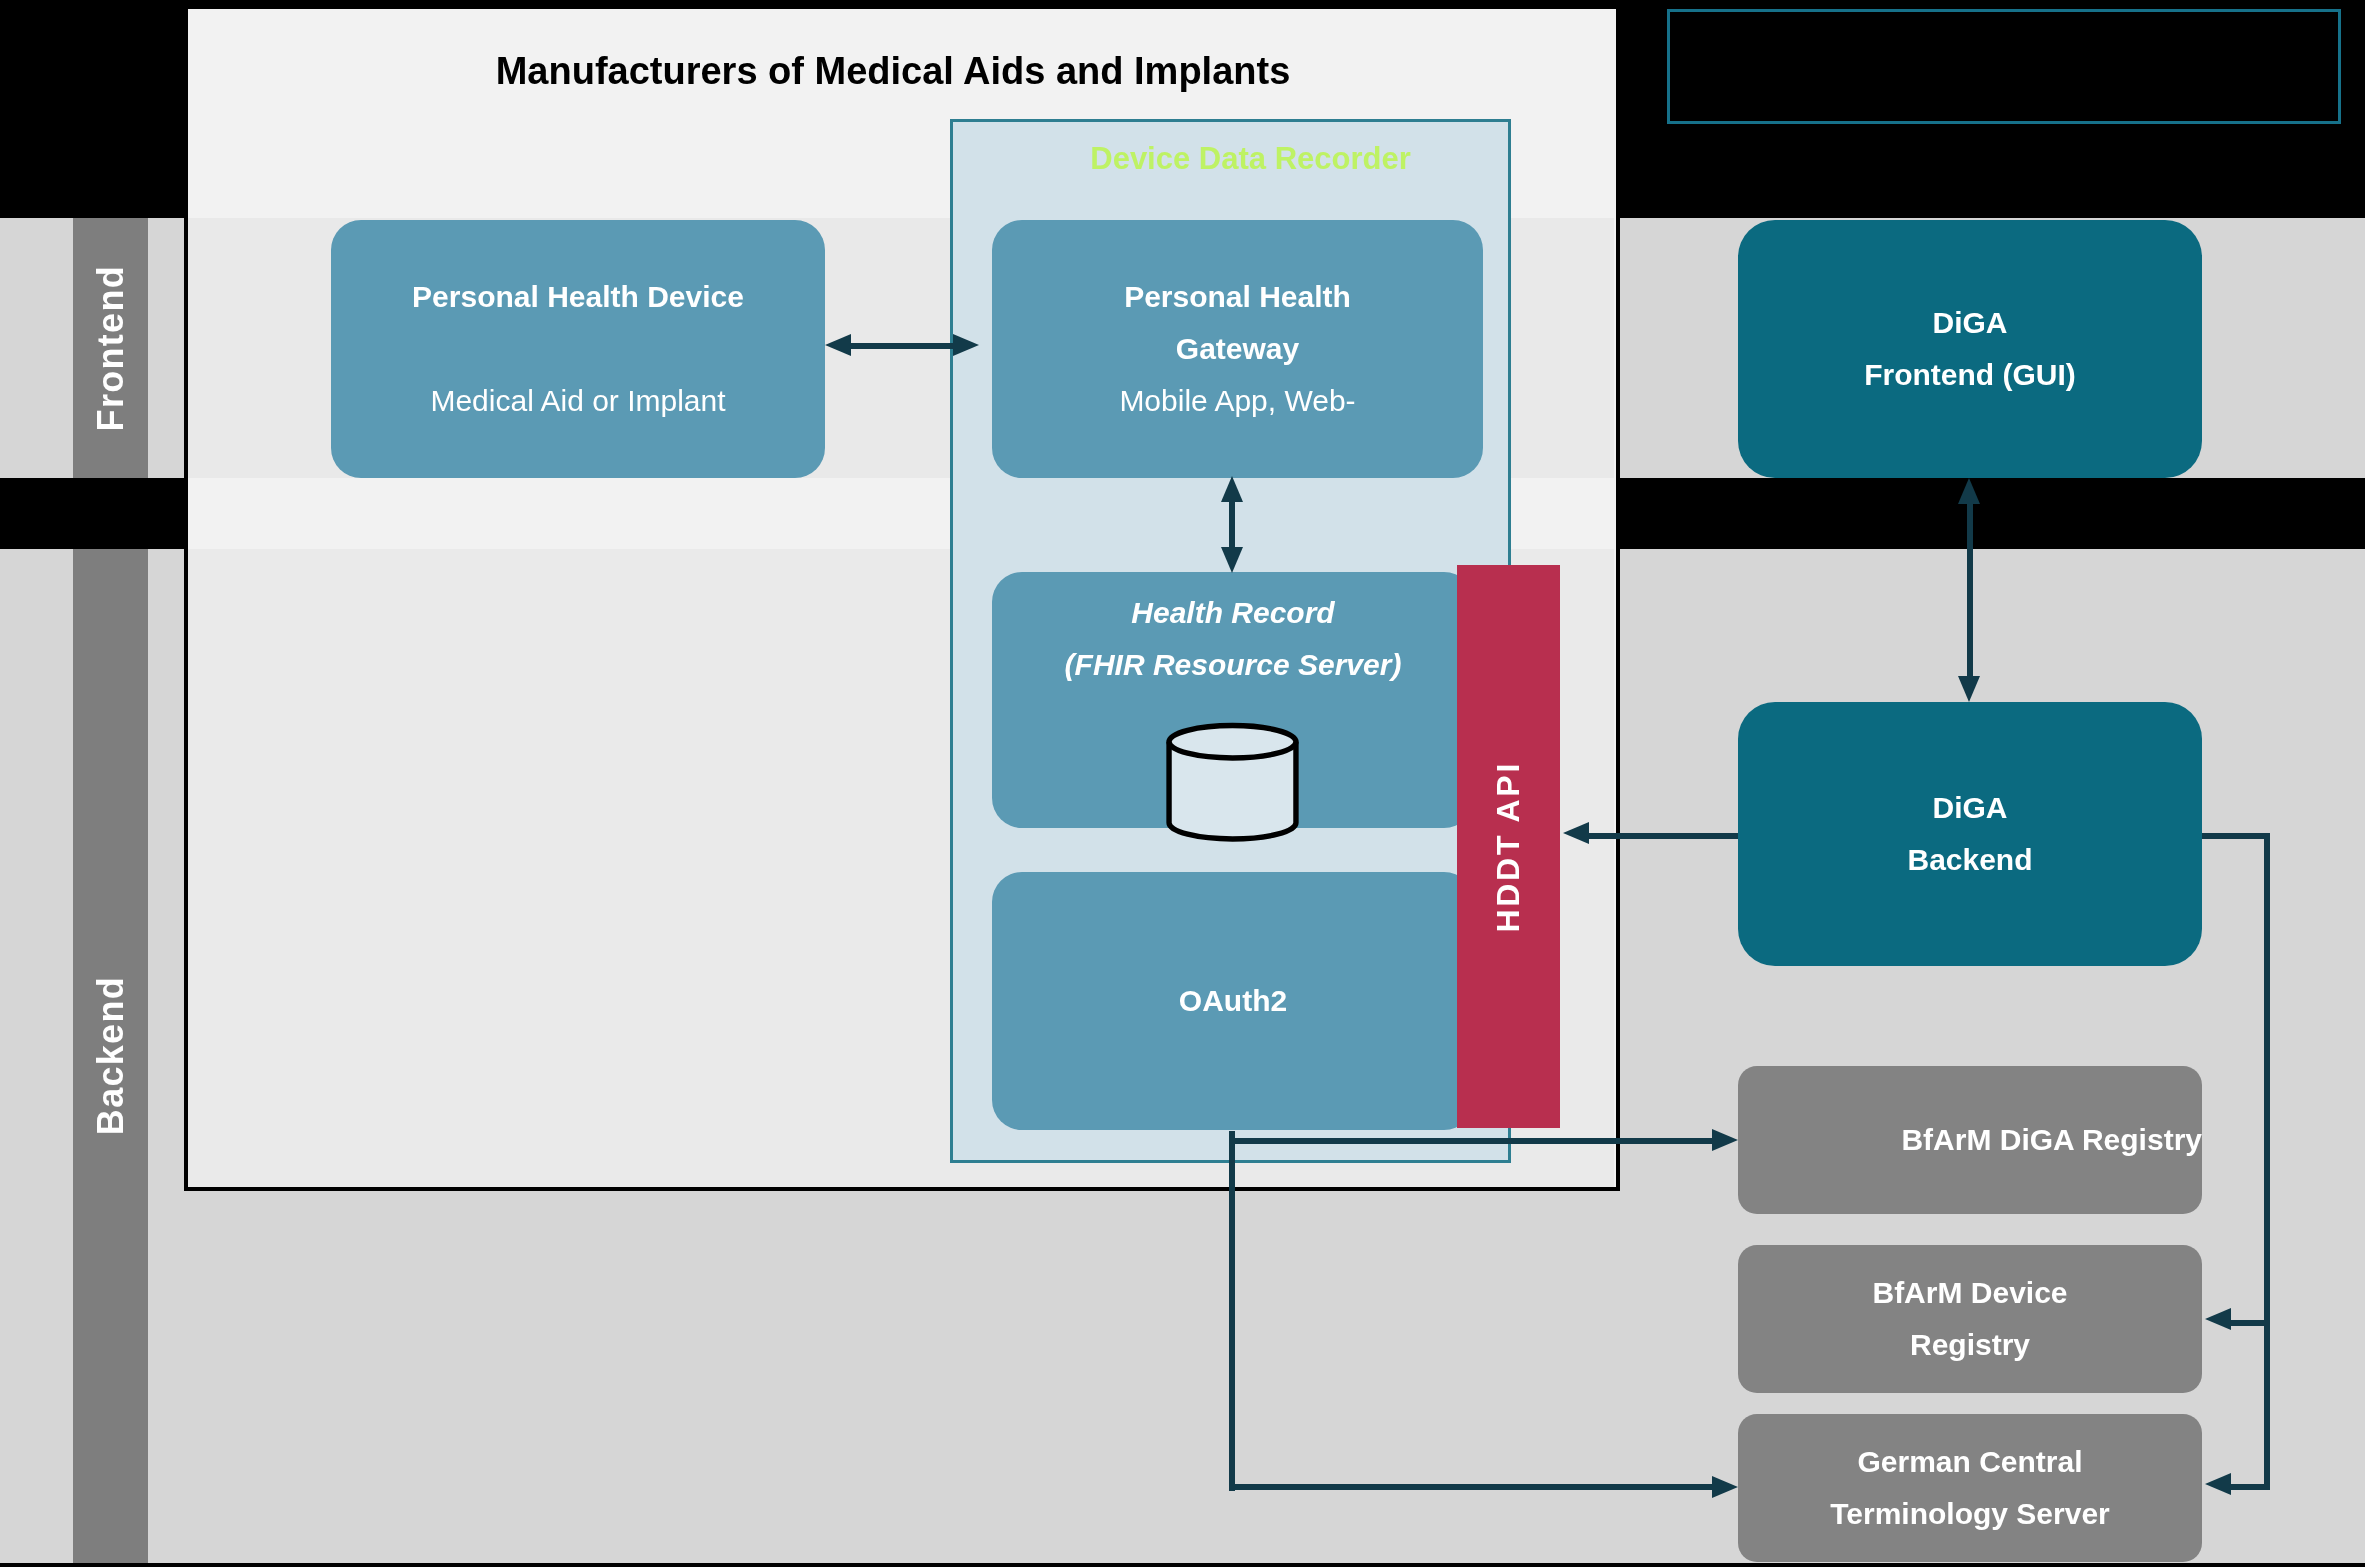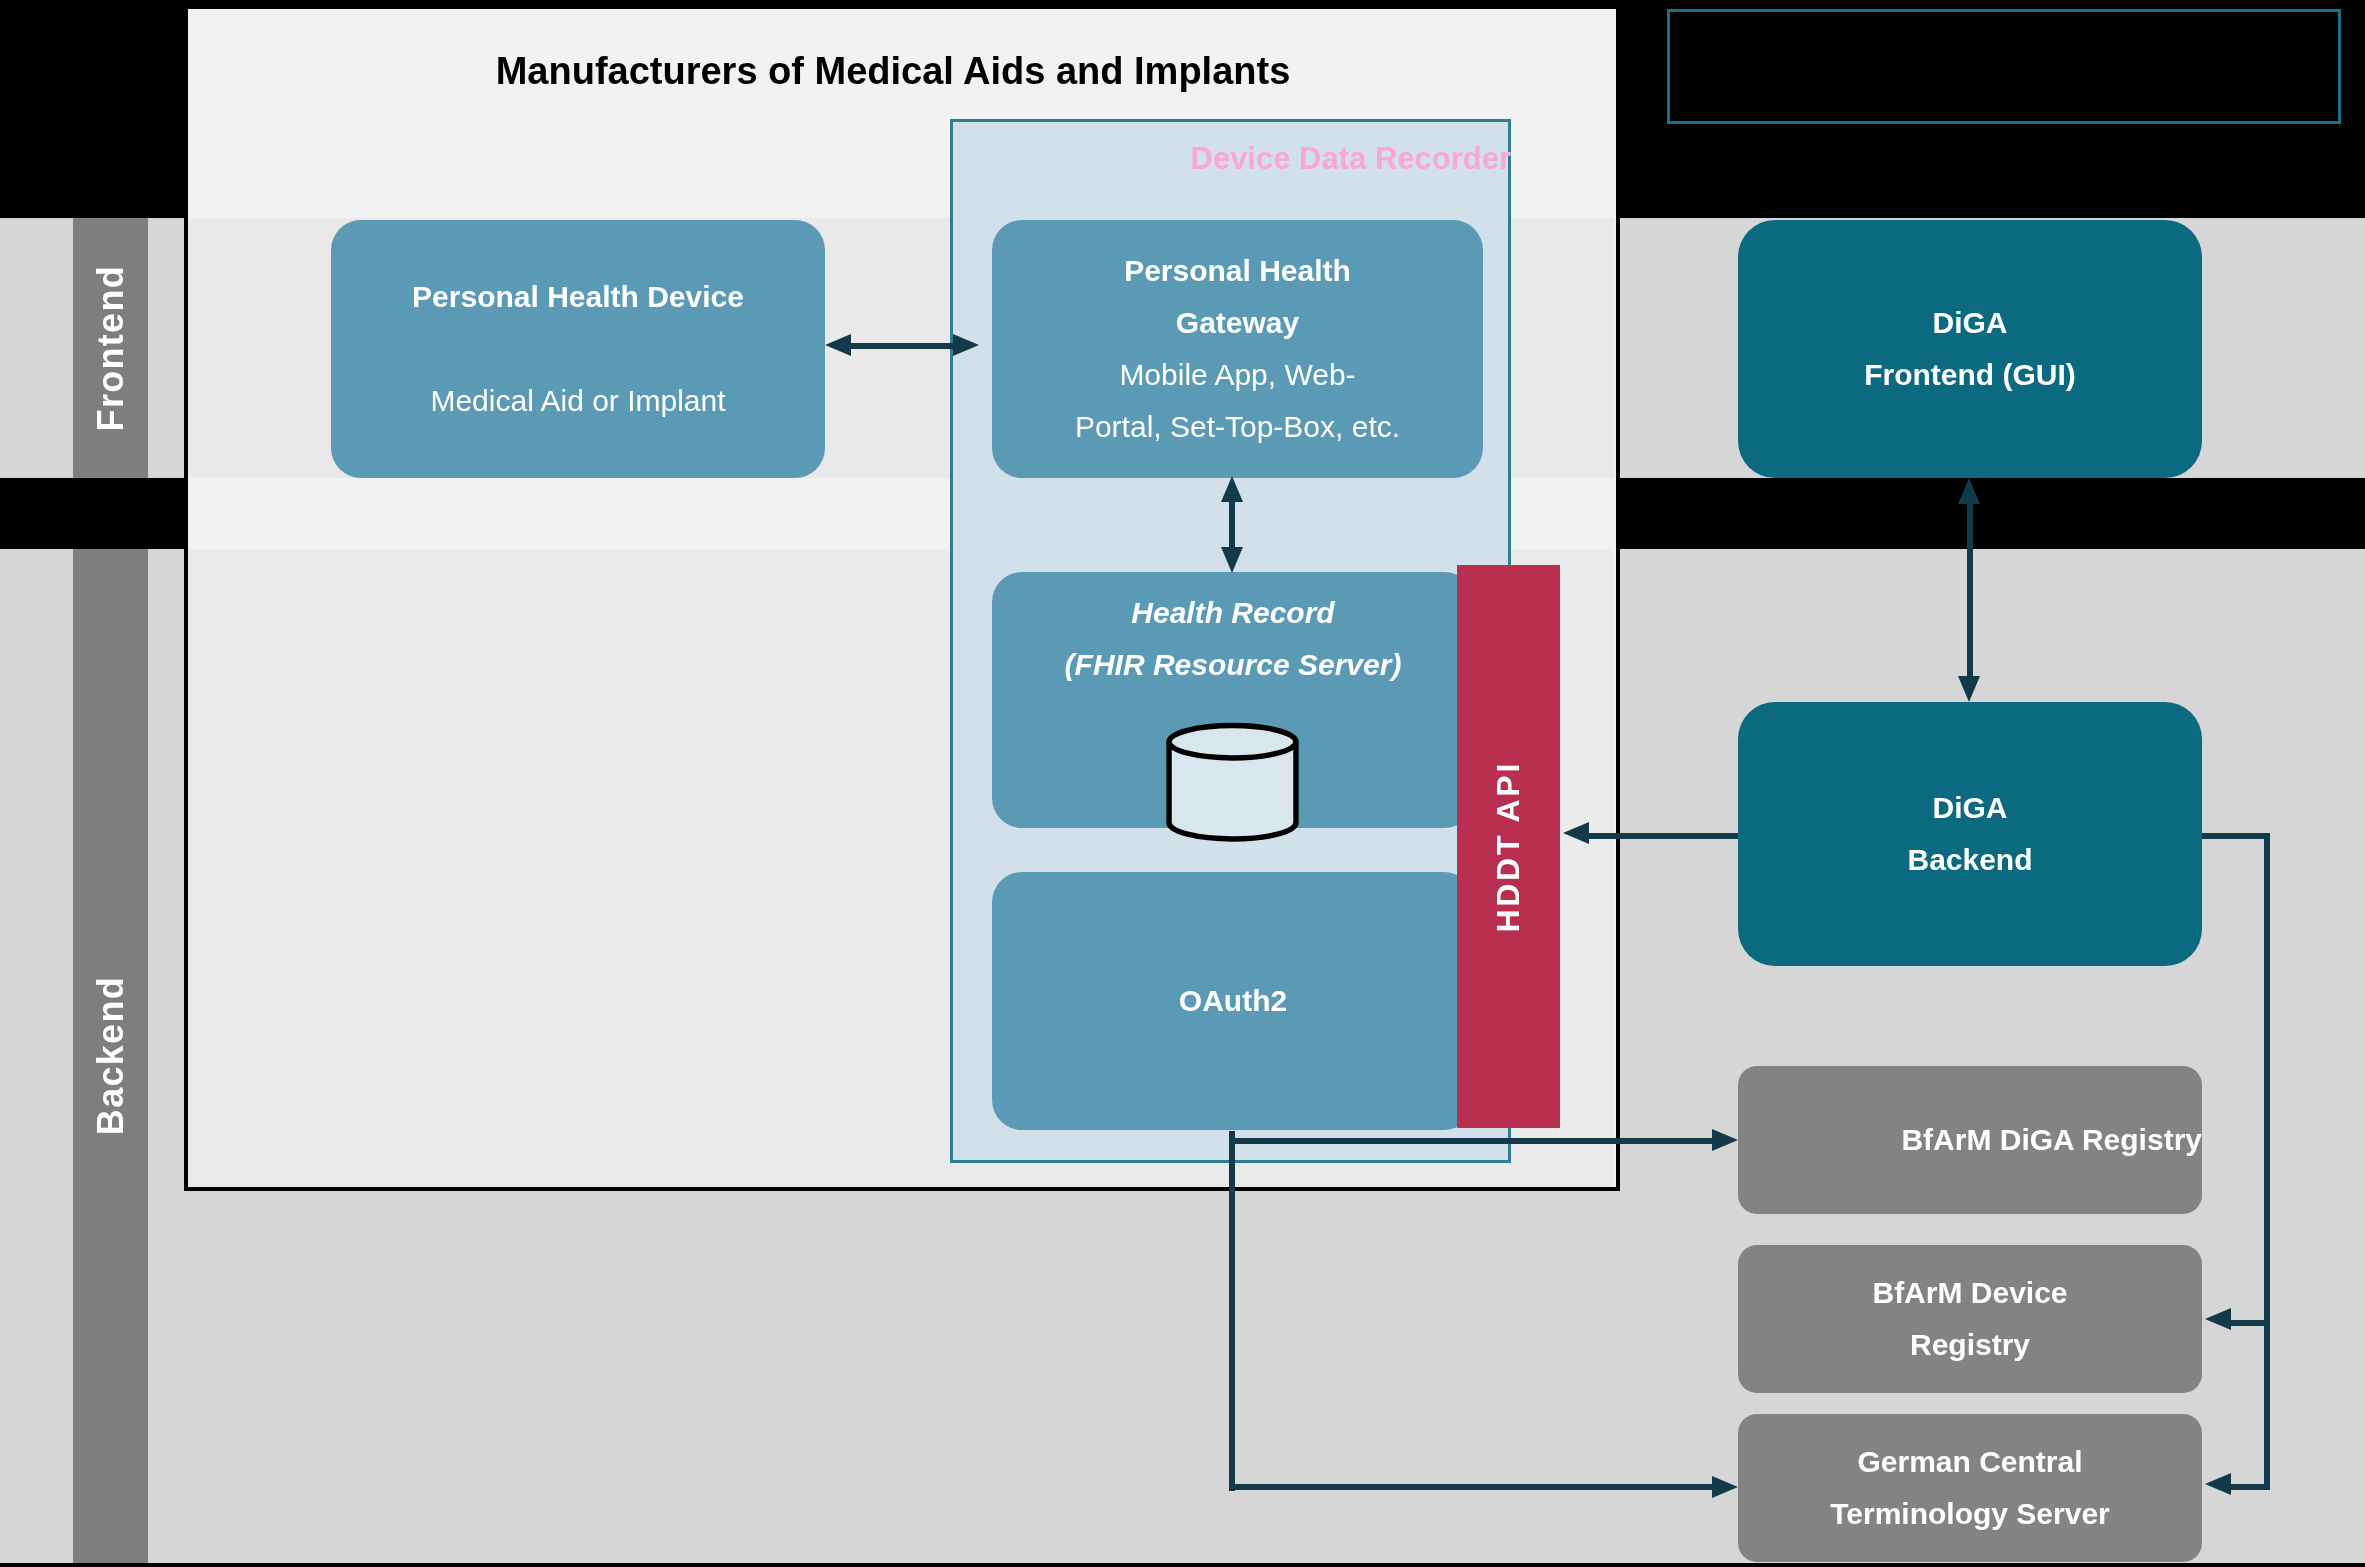--- a/index.html
+++ b/index.html
@@ -12,21 +12,21 @@
   .abs{position:absolute;box-sizing:border-box;}
   .band{background:#d6d6d6;}
   .sidebar{background:#7e7e7e;display:flex;align-items:center;justify-content:center;}
   .vt{writing-mode:vertical-rl;transform:rotate(180deg);white-space:nowrap;}
   .bar-label{color:#fff;font-weight:bold;font-size:36px;letter-spacing:1.3px;}
   .panel{background:#f2f2f2;border:4.7px solid #000;}
   .strip-f{background:#e9e9e9;}
   .strip-b{background:#eaeaea;}
   .title{font-weight:bold;font-size:38px;color:#000;text-align:center;line-height:52px;}
   .ddr{background:#d2e1e9;border:3.4px solid #2e7e91;}
-  .ddr-label{font-weight:bold;font-size:31px;color:#f9a8d4;text-align:right;line-height:52px;padding-left:40px;}
+  .ddr-label{font-weight:bold;font-size:31px;color:#bef264;text-align:center;line-height:52px;padding-left:40px;}
   .node{border-radius:30px;background:#5b9ab4;color:#fff;
         display:flex;flex-direction:column;align-items:center;justify-content:center;
         text-align:center;font-size:30px;line-height:52px;}
   .node .b{font-weight:bold;}
   .tealnode{background:#0b6a80;border-radius:37px;}
   .graynode{background:#838383;border-radius:19px;font-weight:bold;}
   .hddt{background:#b82f4f;display:flex;align-items:center;justify-content:center;}
   .hddt-label{color:#fff;font-weight:bold;font-size:32px;letter-spacing:2.7px;}
   .legend{border:3.4px solid #16718a;background:transparent;}
   .sh{background:#123a49;height:6px;}
@@ -61,21 +61,20 @@
 
 <div class="abs node" style="left:331px;top:220px;width:494px;height:258px;">
   <span class="b">Personal Health Device</span>
   <span style="margin-top:52px;">Medical Aid or Implant</span>
 </div>
 
 <div class="abs node" style="left:992px;top:220px;width:491px;height:258px;">
   <span class="b">Personal Health</span>
   <span class="b">Gateway</span>
   <span>Mobile App, Web-</span>
-  <span>Portal, Set-Top-Box, etc.</span>
 </div>
 
 <div class="abs node hr-text" style="left:992px;top:572px;width:482px;height:256px;font-style:italic;">
   <span class="b">Health Record</span>
   <span class="b">(FHIR Resource Server)</span>
 </div>
 
 <svg class="abs" style="left:1165px;top:708px;" width="135" height="135" viewBox="0 0 200 200">
   <path d="M6 50 L6 170 A94 24 0 0 0 194 170 L194 50" fill="#d9e6ed" stroke="#000" stroke-width="8"></path>
   <ellipse cx="100" cy="50" rx="94" ry="24" fill="#d9e6ed" stroke="#000" stroke-width="8"></ellipse>

